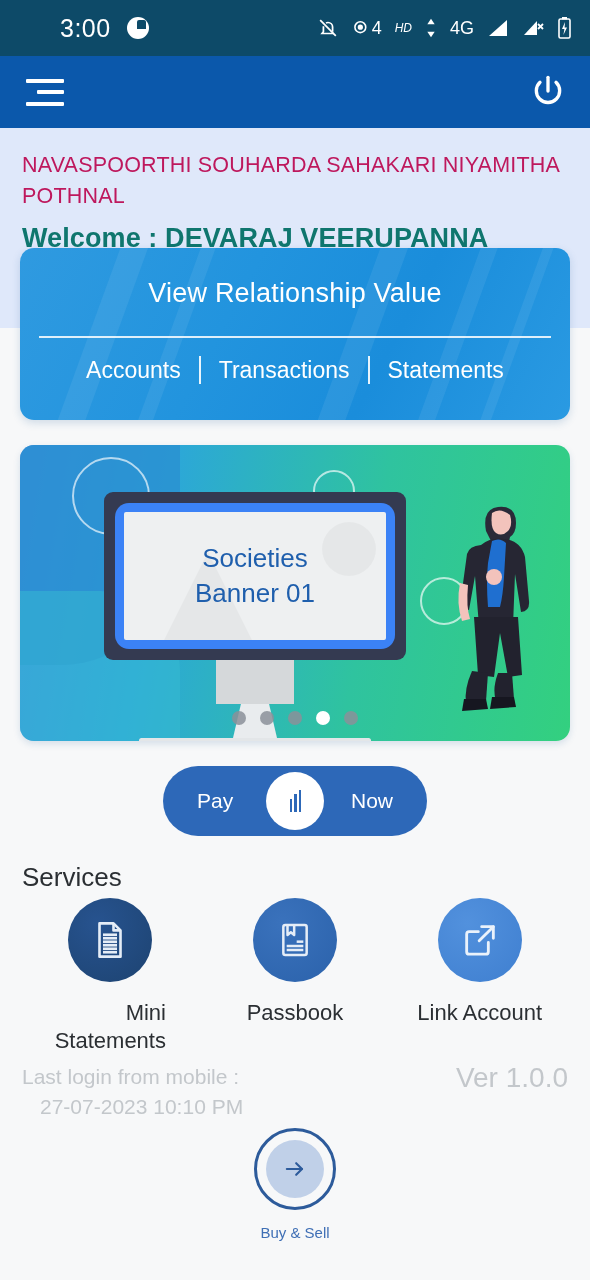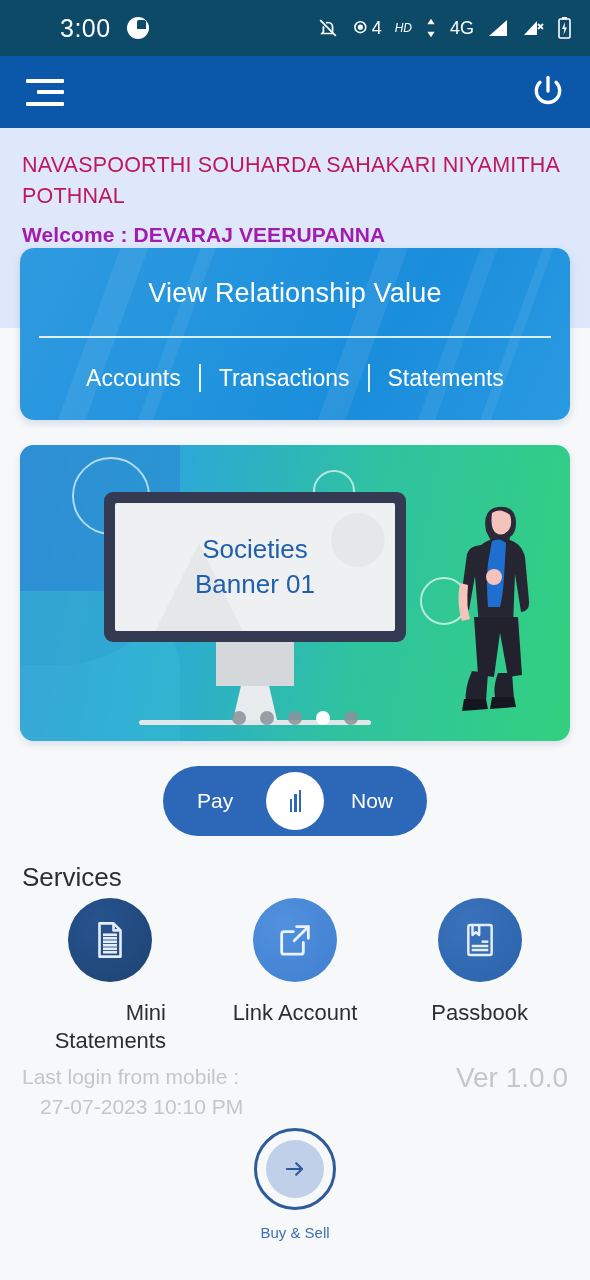--- a/index.html
+++ b/index.html
@@ -46,60 +46,60 @@
   
   .headband {
     background: #dfe8fa; padding: 22px 22px 0 22px;
     position: relative; height: 200px;
   }
   .bankname {
     font-size: 21.5px; color: #be185d; line-height: 1.42;
     letter-spacing: .2px;
   }
   .welcome {
-    margin-top: 12px; font-size: 21px; font-weight: bold; color: #a21caf;
+    margin-top: 12px; font-size: 27px; font-weight: bold; color: #0f766e;
     letter-spacing: .1px;
   }
 
   
   .rel-wrap { position: absolute; left: 20px; right: 20px; top: 248px; }
   .relcard {
     border-radius: 14px; height: 172px;
     background: linear-gradient(118deg,#2f9ae0 0%,#2294de 38%,#1a8ddb 66%,#2a9ae2 100%);
     box-shadow: 0 3px 8px rgba(30,90,150,.18);
     overflow: hidden; position: relative;
     display: flex; flex-direction: column; align-items: center;
     padding-top: 30px;
   }
   .relcard .streak { position: absolute; top: -40%; height: 180%; width: 26px;
     background: rgba(255,255,255,.07); transform: rotate(20deg); }
   .rel-title { color: #fff; font-size: 27px; font-weight: 400; letter-spacing: .2px; position: relative; }
   .rel-divider { width: 512px; height: 2px; background: rgba(255,255,255,.85); margin: 27px 0 0 0; position: relative; }
-  .rel-links { margin-top: 26px; display: flex; align-items: center; position: relative; }
+  .rel-links { margin-top: 18px; display: flex; align-items: center; position: relative; }
   .rel-links a { color: #fff; font-size: 23px; text-decoration: none; padding: 0 18px; }
   .rel-sep { width: 2px; height: 28px; background: rgba(255,255,255,.9); }
 
   
   .banner {
     position: absolute; left: 20px; right: 20px; top: 445px; height: 296px;
     border-radius: 14px; overflow: hidden;
     background: linear-gradient(100deg,#3f8de0 0%,#2ca7d8 26%,#2fc39f 62%,#33d07f 100%);
     box-shadow: 0 3px 7px rgba(30,90,150,.15);
   }
   .b-blob1 { position:absolute; left:-30px; top:-10px; width:190px; height:230px;
     background:#2a8fd0; border-radius:0 0 120px 0; opacity:.75; }
   .b-blob2 { position:absolute; left:-40px; bottom:-20px; width:200px; height:170px;
     background:#36bcd2; opacity:.5; border-radius: 0 80px 0 0; }
   .b-ring { position:absolute; border:2.5px solid rgba(255,255,255,.65); border-radius:50%; }
   .r1 { left:52px; top:12px; width:78px; height:78px; }
   .r2 { left:293px; top:25px; width:42px; height:42px; }
   .r3 { left:400px; top:132px; width:48px; height:48px; }
   .monitor { position:absolute; left:84px; top:47px; width:302px; }
   .m-bezel { background:#343a51; border-radius:9px; padding:11px; }
-  .m-screen { background:#3b82f6; border-radius:14px; }
+  .m-screen { background:#3b82f6; border-radius:14px; padding:9px; }
   .m-inner { background:#eef0f1; border-radius:2px; height:128px;
     display:flex; flex-direction:column; align-items:center; justify-content:center; gap:6px; position:relative; overflow:hidden;}
   .m-mount { width:78px; height:44px; background:#d5d8da; margin:0 auto; }
   .m-neck { width:44px; height:34px; background:#e9ecee; margin:0 auto; clip-path: polygon(18% 0,82% 0,100% 100%,0 100%); }
   .m-base { width:232px; height:5px; background:#e3e6e8; margin:0 auto; border-radius:3px; }
   .m-title { color:#1f5fad; font-size:26px; font-weight:400; line-height:1.1; z-index:2; }
   .m-ghost { position:absolute; width:120px; height:120px; background:rgba(0,0,0,.035); }
   .g1 { left: 24px; bottom: -32px; clip-path: polygon(50% 0,100% 100%,0 100%); }
   .g2 { right: 10px; top: 10px; border-radius:50%; width:54px; height:54px; }
   .person { position:absolute; right:24px; top:30px; width:98px; height:240px; }
@@ -312,42 +312,42 @@
             <line x1="8" y1="19" x2="16" y2="19"></line>
         </svg>
       </div>
       <div class="svc-label">
         <span>Mini</span><br>
         <span>Statements</span>
       </div>
     </div>
 
     <div class="svc">
-      <div class="svc-circle c3">
-        <svg width="40" height="40" viewBox="0 0 24 24" fill="none" stroke="#eaf2fb" stroke-width="1.7" stroke-linecap="round" stroke-linejoin="round">
-          <path d="M13 4 h7 v7"></path>
-          <line x1="20" y1="4" x2="11.5" y2="12.5"></line>
-          <path d="M17 13.5 V19 a1.5 1.5 0 0 1 -1.5 1.5 H5.5 A1.5 1.5 0 0 1 4 19 V8.5 A1.5 1.5 0 0 1 5.5 7 H11"></path>
-        </svg>
-      </div>
-      <div class="svc-label">Link Account</div>
-    </div>
-
-    <div class="svc">
       <div class="svc-circle c2">
         <svg width="40" height="40" viewBox="0 0 24 24" fill="none" stroke="#e5edf7" stroke-width="1.5" stroke-linejoin="round">
           <rect x="5" y="3" width="14" height="18" rx="1.2"></rect>
           <path d="M7.5 3 v6 l2 -1.6 l2 1.6 v-6"></path>
           <line x1="13" y1="13" x2="17" y2="13"></line>
           <line x1="7" y1="15.6" x2="17" y2="15.6"></line>
           <line x1="7" y1="18" x2="17" y2="18"></line>
         </svg>
       </div>
       <div class="svc-label">Passbook</div>
     </div>
+
+    <div class="svc">
+      <div class="svc-circle c3">
+        <svg width="40" height="40" viewBox="0 0 24 24" fill="none" stroke="#eaf2fb" stroke-width="1.7" stroke-linecap="round" stroke-linejoin="round">
+          <path d="M13 4 h7 v7"></path>
+          <line x1="20" y1="4" x2="11.5" y2="12.5"></line>
+          <path d="M17 13.5 V19 a1.5 1.5 0 0 1 -1.5 1.5 H5.5 A1.5 1.5 0 0 1 4 19 V8.5 A1.5 1.5 0 0 1 5.5 7 H11"></path>
+        </svg>
+      </div>
+      <div class="svc-label">Link Account</div>
+    </div>
   </div>
 
   <div class="lastlogin">
     <span>Last login from mobile :</span>
     <span class="l2">27-07-2023 10:10 PM</span>
   </div>
   <div class="ver">Ver 1.0.0</div>
 
   <div class="buysell">
     <div class="bs-ring">

